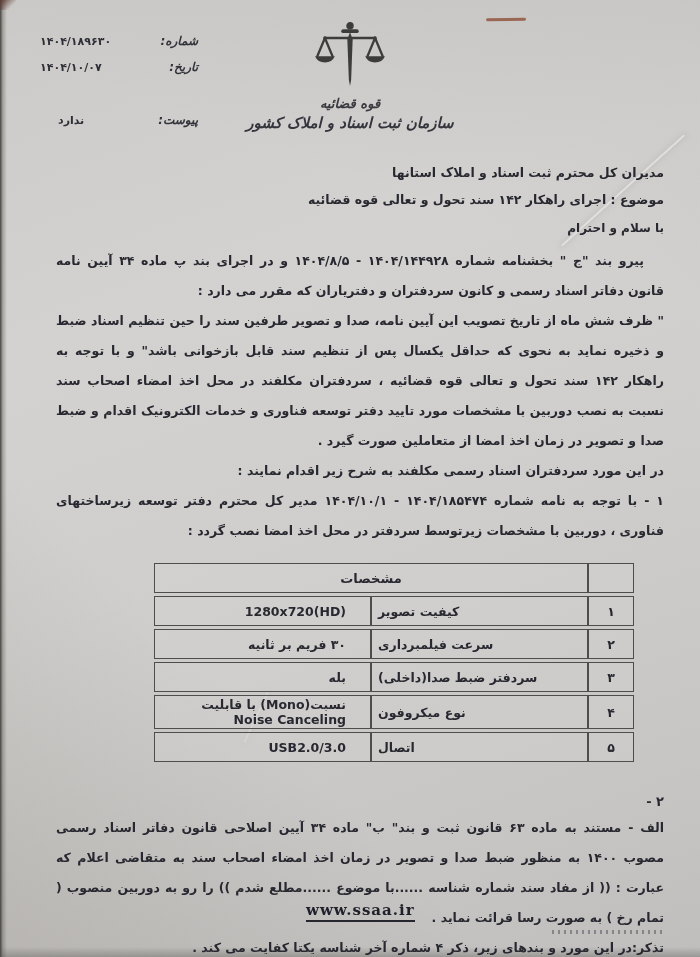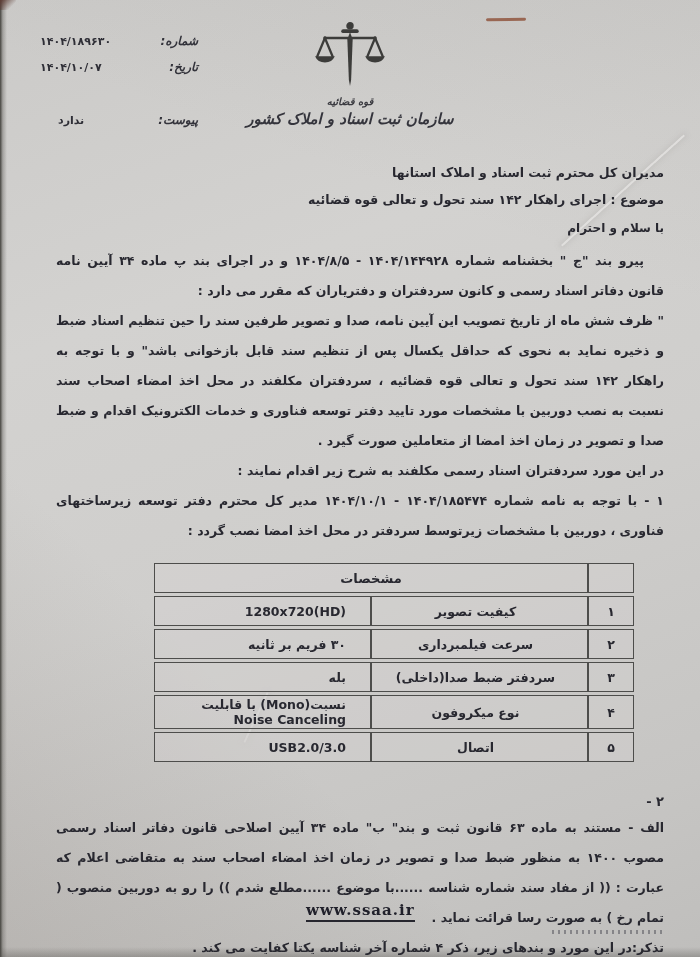--- a/index.html
+++ b/index.html
@@ -23,38 +23,38 @@
   
   .meta{position:absolute;left:40px;top:34px;width:158px;direction:rtl;}
   .meta-row{display:flex;align-items:baseline;margin-bottom:12px;}
   .meta-label{width:52px;font-family:"DejaVu Sans",sans-serif;font-style:italic;font-weight:bold;
     font-size:12px;color:#33333b;flex:none;}
   .meta-value{flex:1;text-align:left;font-size:11px;font-weight:bold;color:#2e2e36;letter-spacing:2px;}
   .meta-value.word{letter-spacing:0;text-align:left;padding-left:18px;margin-top:28px;}
   
   .letterhead{position:absolute;left:50%;top:20px;transform:translateX(-50%);width:230px;text-align:center;}
   .scales{display:block;margin:0 auto;}
-  .org-top{font-size:10px;font-weight:bold;font-style:italic;color:#3a3a40;margin-top:2px;}
+  .org-top{font-size:13px;font-weight:bold;font-style:italic;color:#3a3a40;margin-top:2px;}
   .org-bottom{font-size:15px;font-weight:bold;font-style:italic;color:#34343c;margin-top:3px;}
   .red-dash{position:absolute;left:486px;top:18px;width:40px;height:3px;background:#996753;
     border-radius:2px;transform:rotate(-1deg);}
   
   .content{position:absolute;top:163px;right:36px;left:56px;direction:rtl;text-align:right;}
   .recipient{font-size:12.5px;font-weight:bold;line-height:20px;}
   .subject{font-size:12.5px;font-weight:bold;line-height:20px;margin-top:7px;}
   .salutation{font-size:12px;font-weight:600;line-height:18px;margin-top:9px;}
   .para{font-size:12.5px;font-weight:600;line-height:30px;text-align:justify;margin:0;}
   .para.first{margin-top:9px;text-indent:20px;}
   
   .spec-table{border-collapse:separate;border-spacing:0 3px;direction:rtl;
     margin:14px 30px 0 auto;width:480px;table-layout:fixed;}
   .spec-table td{border:1.4px solid #4d4d4b;font-size:12.5px;font-weight:bold;
     height:26px;padding:1px 6px;background:rgba(218,217,215,.25);}
   td.c-no{width:32px;text-align:center;}
-  td.c-label{width:192px;text-align:center;padding-right:14px;}
+  td.c-label{width:192px;text-align:left;padding-right:14px;}
   td.c-value{width:242px;text-align:right;padding-right:24px;}
   td.t-head{text-align:center;font-size:13px;}
   
   .sec2{margin-top:26px;}
   .sec2-marker{font-size:13px;font-weight:bold;line-height:22px;}
   .sec2 .para{}
   
   .website{position:absolute;left:306px;top:901px;direction:ltr;
     font-family:"DejaVu Serif",serif;font-size:15px;font-weight:bold;color:#20202a;
     letter-spacing:1px;border-bottom:2.5px solid #26262e;padding-bottom:1px;}

